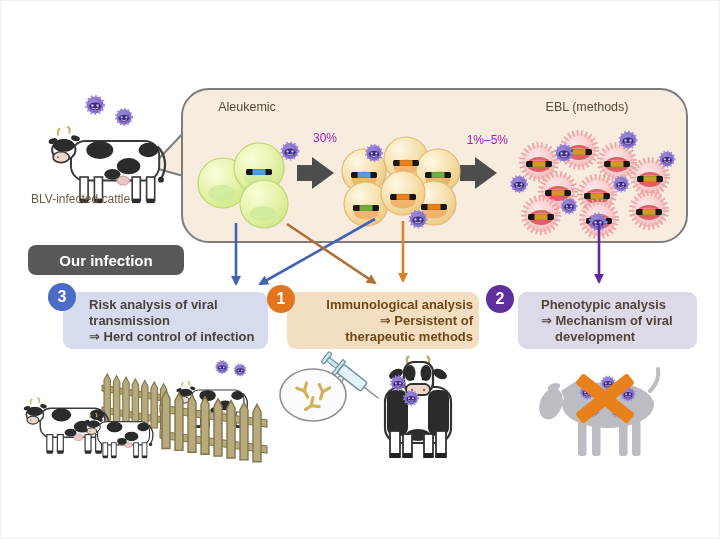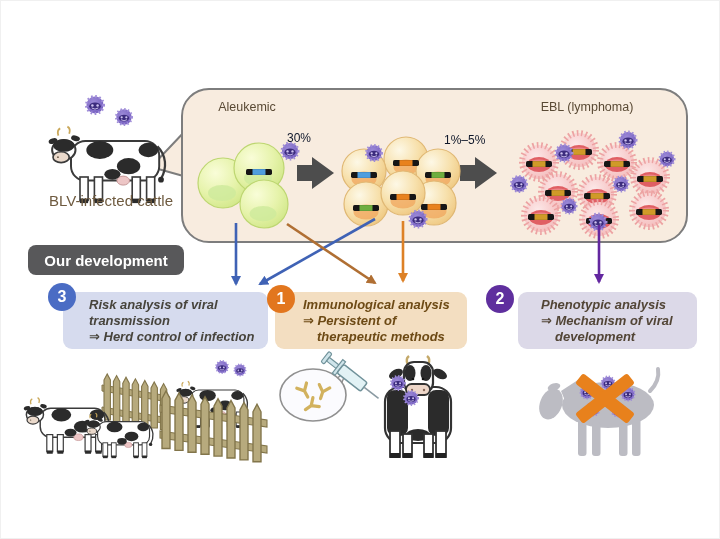--- a/index.html
+++ b/index.html
@@ -1,31 +1,31 @@
 <!DOCTYPE html>
 <html><head>
 <meta charset="utf-8">
 <style>
   html,body{margin:0;padding:0;background:#fff;}
   body{font-family:"Liberation Sans","DejaVu Sans",sans-serif;}
   .stage{position:relative;width:720px;height:539px;background:#ffffff;overflow:hidden;border:1px solid #f0f0f0;box-sizing:border-box;}
   .art{position:absolute;left:0;top:0;z-index:0;}
   .lbl{position:absolute;text-align:center;color:#5a4a35;font-size:12.5px;line-height:1.18;z-index:2;}
-  .rate{position:absolute;text-align:left;color:#0f172a;font-size:12px;z-index:2;}
-  .srclbl{position:absolute;text-align:right;color:#6e5a3f;font-size:15px;z-index:2;}
+  .rate{position:absolute;text-align:right;color:#a21caf;font-size:12px;z-index:2;}
+  .srclbl{position:absolute;text-align:left;color:#6e5a3f;font-size:12px;z-index:2;}
   .badge{position:absolute;left:27px;top:244px;width:156px;height:30px;background:#58585a;color:#ffffff;
          font-weight:bold;font-size:15px;border-radius:8px;display:flex;align-items:center;justify-content:center;z-index:2;}
   .num{position:absolute;width:28px;height:28px;border-radius:50%;color:#fff;font-weight:bold;font-size:16px;
        display:flex;align-items:center;justify-content:center;z-index:4;}
   .abox{position:absolute;top:291px;height:57px;border-radius:9px;font-size:13px;font-weight:bold;line-height:1.22;
-        z-index:3;box-sizing:border-box;padding-top:5px;font-style:italic;}
+        z-index:3;box-sizing:border-box;padding-top:5px;}
   .abox .o{display:block;padding-left:14px;text-indent:-14px;}
   #num3{left:47px;top:282px;} #num1{left:266px;top:284px;} #num2{left:485px;top:284px;}
   #box3{left:62px;width:205px;padding-left:26px;padding-right:6px;}
-  #box1{left:274px;width:192px;padding-left:28px;padding-right:6px;}
+  #box1{left:286px;width:192px;padding-left:28px;padding-right:6px;text-align:right;}
   #box2{left:517px;width:179px;padding-left:23px;padding-right:0;}
   #t-aleu{left:196px;top:99px;width:100px;}
   #t-pl{left:337px;top:90px;width:122px;}
   #t-ebl{left:525px;top:99px;width:122px;}
   #r-30{left:286px;top:130px;width:50px;}
   #r-15{left:443px;top:132px;width:64px;}
   #src{left:30px;top:191px;width:142px;}
 </style>
 </head>
 <body>
@@ -349,25 +349,25 @@
     <g>
       <rect x="571" y="391" width="66" height="13" rx="2.5" fill="#e8811c" transform="rotate(38 604 397.5)"></rect>
       <rect x="571" y="391" width="66" height="13" rx="2.5" fill="#e8811c" transform="rotate(-38 604 397.5)"></rect>
     </g>
   </g>
 </svg>
 
 <div class="srclbl" id="src">BLV-infected cattle</div>
 
 <div class="lbl" id="t-aleu">Aleukemic</div>
-<div class="lbl" id="t-ebl">EBL (lymphoma)</div>
+<div class="lbl" id="t-ebl">EBL (methods)</div>
 <div class="rate" id="r-30">30%</div>
 <div class="rate" id="r-15">1%–5%</div>
 
-<div class="badge">Our development</div>
+<div class="badge">Our infection</div>
 
 <div class="num" id="num3" style="background-color: rgb(74, 108, 196);">3</div>
 <div class="abox" id="box3" style="background-color: rgb(214, 219, 238); color: rgb(71, 68, 60);">
   <span class="t">Risk analysis of viral transmission</span>
   <span class="o">⇒ Herd control of infection</span>
 </div>
 
 <div class="num" id="num1" style="background-color: rgb(226, 118, 30);">1</div>
 <div class="abox" id="box1" style="background-color: rgb(243, 222, 193); color: rgb(109, 74, 21);">
   <span class="t">Immunological analysis</span>

